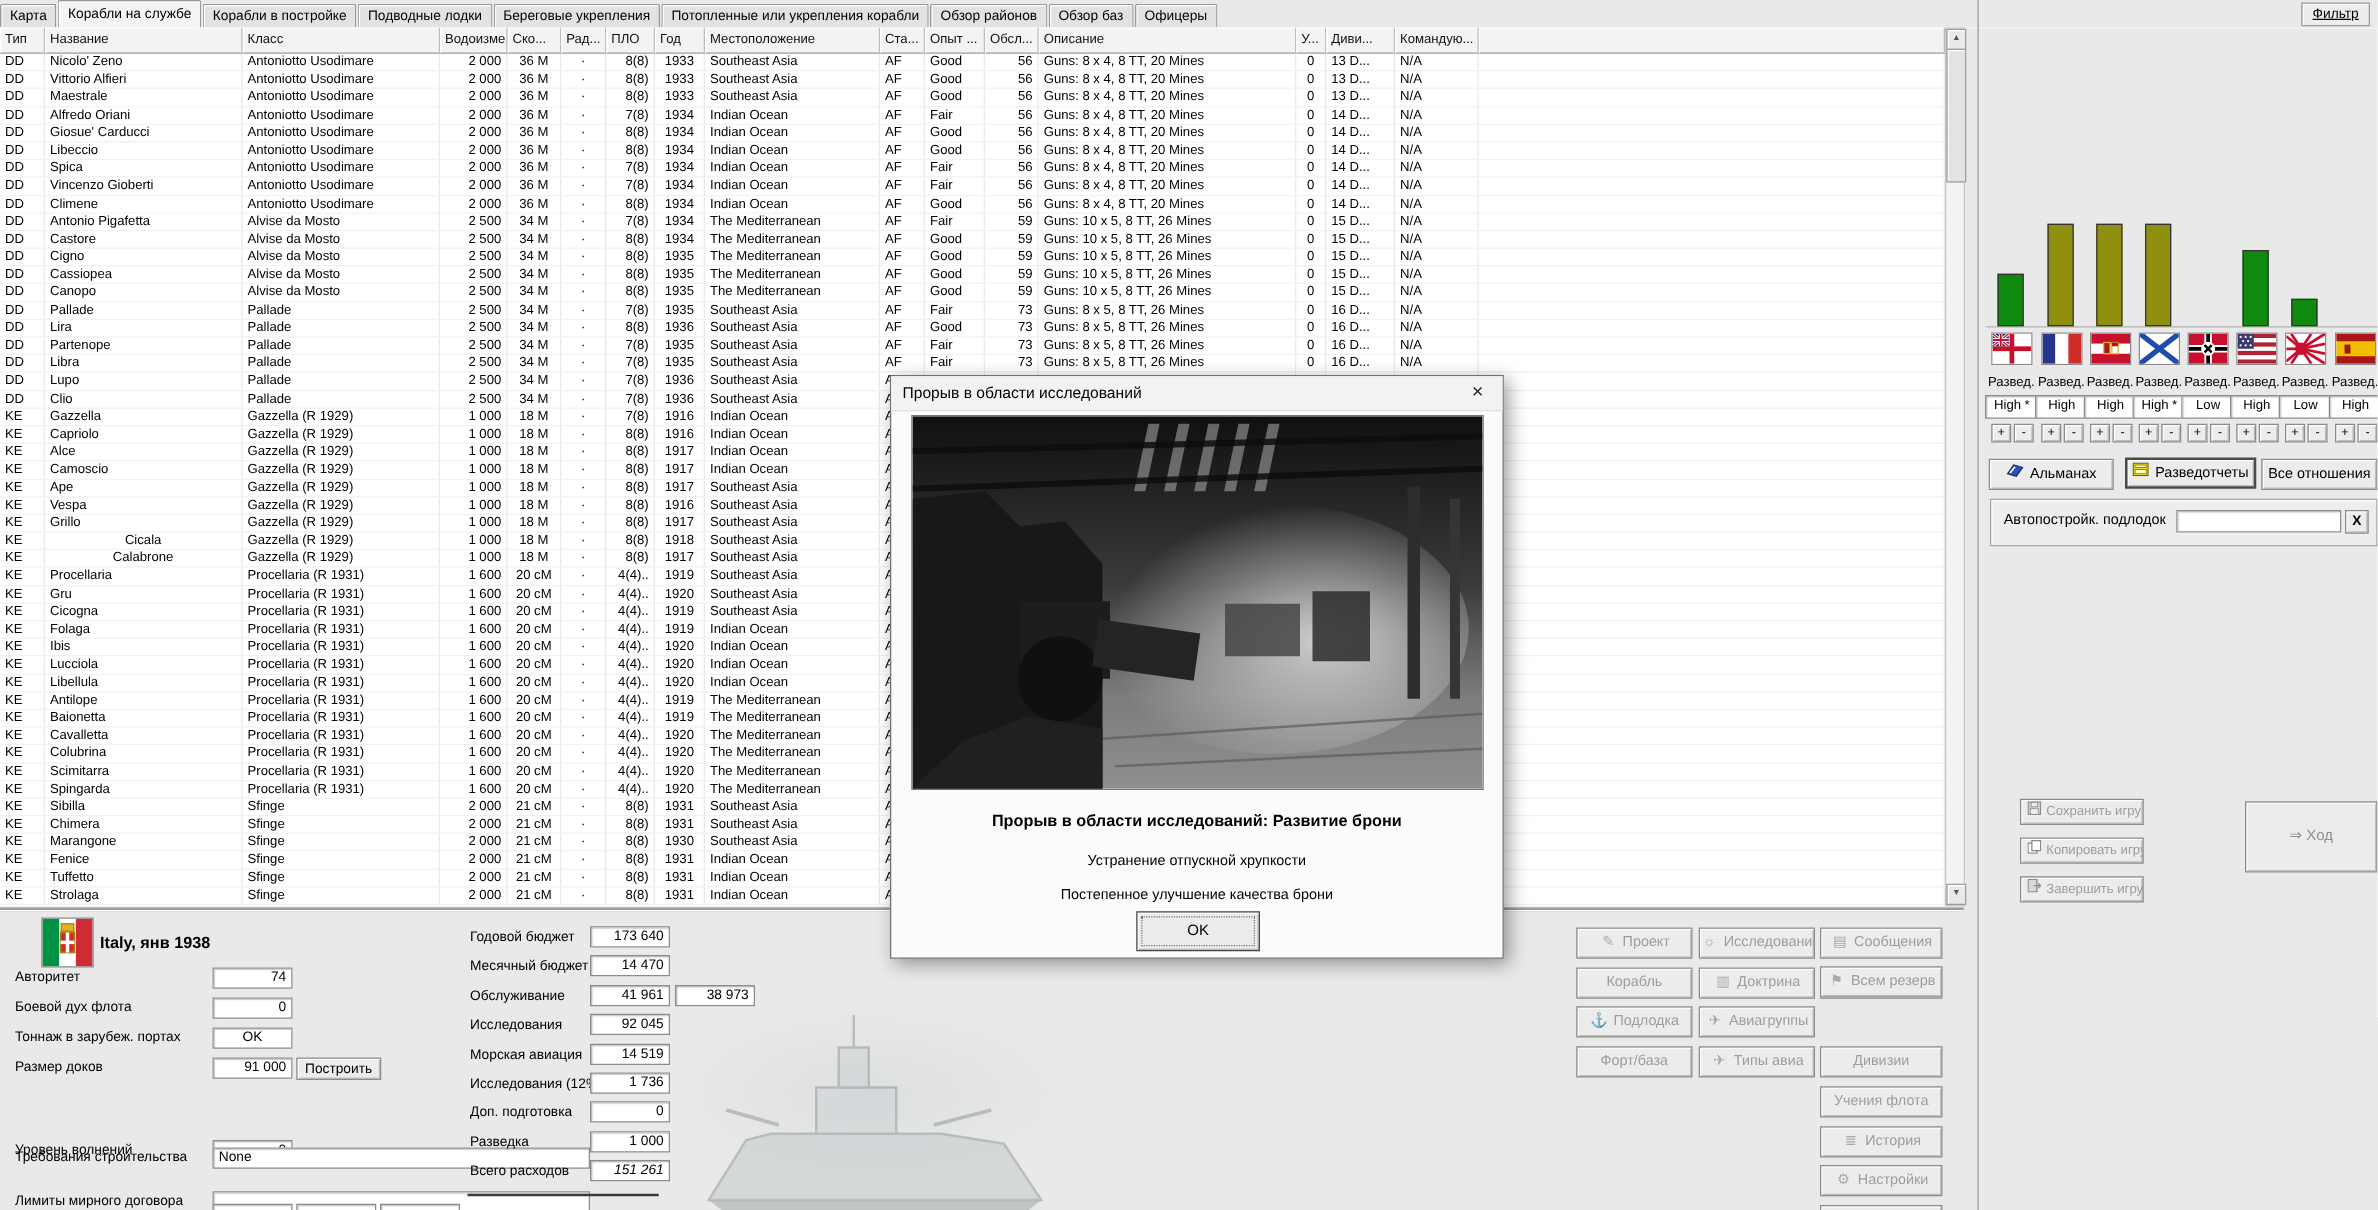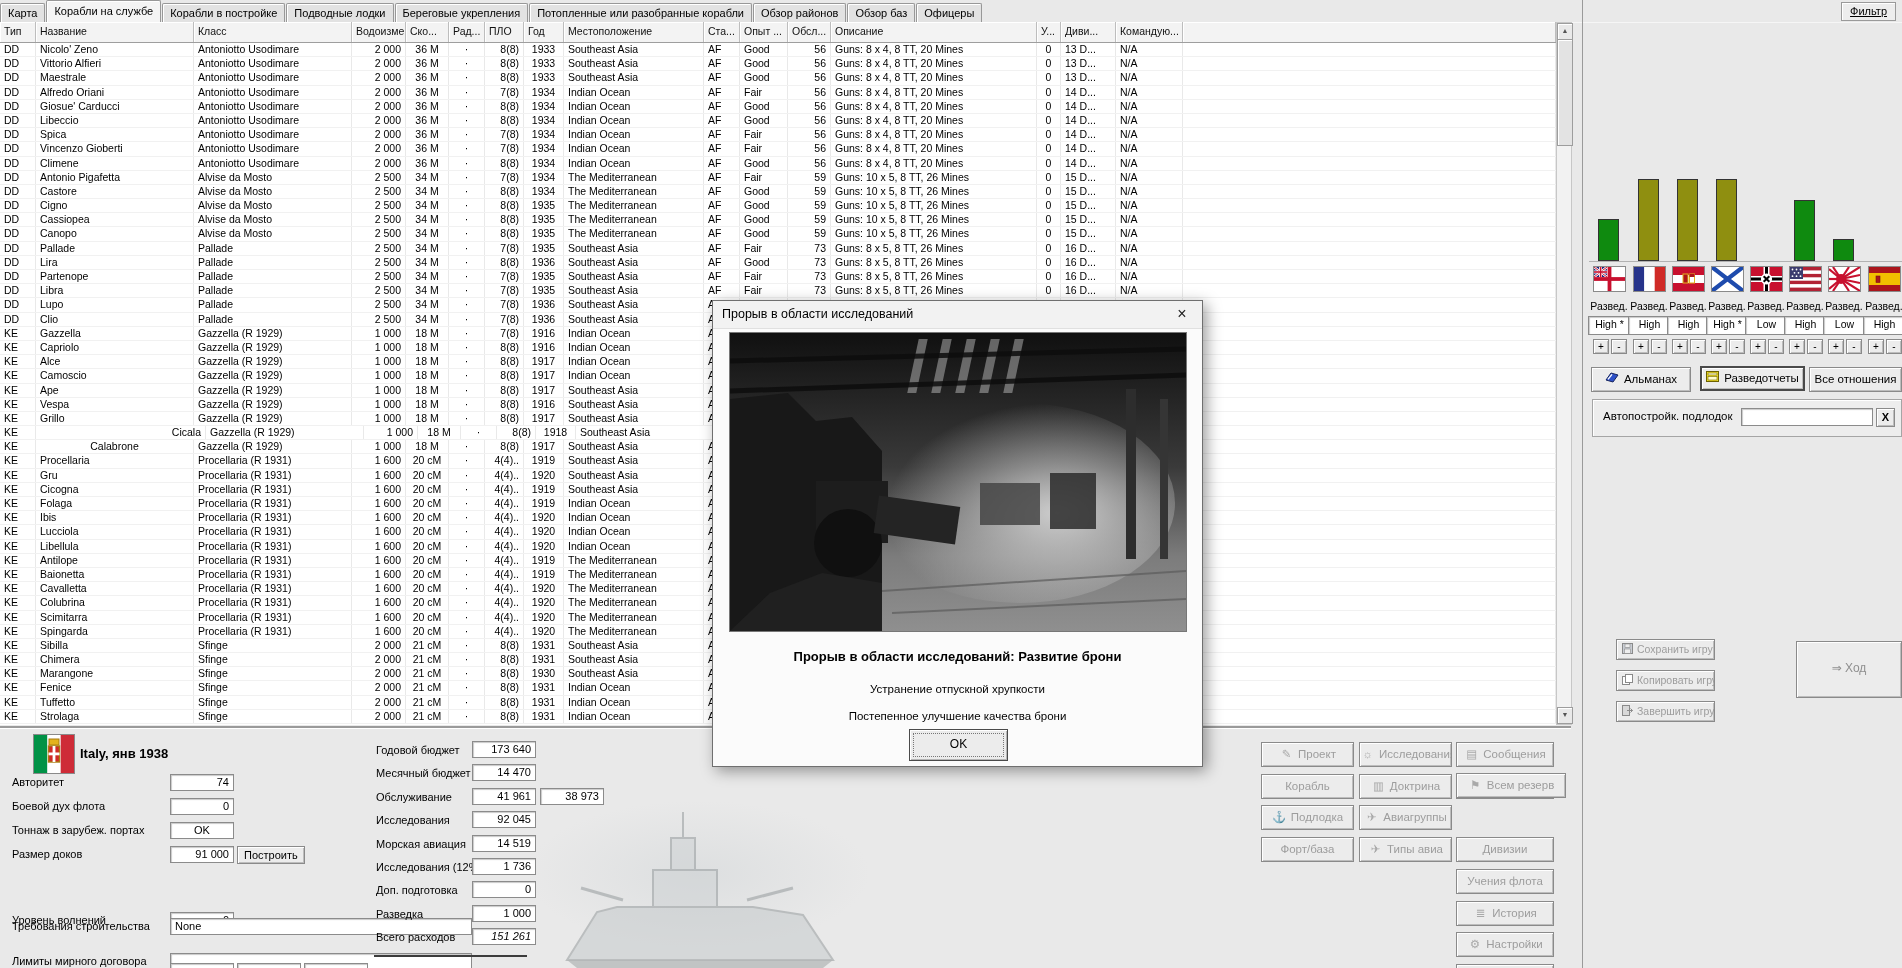--- a/index.html
+++ b/index.html
@@ -76,21 +76,21 @@
   #turnbox{position:absolute;left:1796px;top:641px;width:104px;height:55px;background:#ececec;
            border:1px solid #8a8a8a;box-shadow:inset 1px 1px 0 #fff, inset -1px -1px 0 #bdbdbd;
            font-size:12px;color:#8f8f8f;text-align:center;line-height:53px}
   
   #shipglow{position:absolute;left:478px;top:780px;width:440px;height:188px;
             background:radial-gradient(closest-side,#dddfe0 0%,rgba(233,233,233,0) 78%)}
 </style>
 </head>
 <body>
 
-<div id="tabbar"><div class="tab">Карта</div><div class="tab active">Корабли на службе</div><div class="tab">Корабли в постройке</div><div class="tab">Подводные лодки</div><div class="tab">Береговые укрепления</div><div class="tab">Потопленные или разобранные корабли</div><div class="tab">Обзор районов</div><div class="tab">Обзор баз</div><div class="tab">Офицеры</div></div>
+<div id="tabbar"><div class="tab">Карта</div><div class="tab active">Корабли на службе</div><div class="tab">Корабли в постройке</div><div class="tab">Подводные лодки</div><div class="tab">Береговые укрепления</div><div class="tab">Потопленные или укрепления корабли</div><div class="tab">Обзор районов</div><div class="tab">Обзор баз</div><div class="tab">Офицеры</div></div>
 <div id="filterbox"><span>Фильтр</span></div>
 
 <div id="shiptable">
     <div class="thead">
       <div class="th" style="width: 36px;">Тип</div>
       <div class="th" style="width: 158px;">Название</div>
       <div class="th" style="width: 158px;">Класс</div>
       <div class="th" style="width: 54px;">Водоизме...</div>
       <div class="th" style="width: 43px;">Ско...</div>
       <div class="th" style="width: 36px;">Рад...</div>
@@ -614,21 +614,21 @@
       <div class="td" style="width: 48px; text-align: left;"></div>
       <div class="td" style="width: 43px; text-align: right;"></div>
       <div class="td" style="width: 206px; text-align: left;"></div>
       <div class="td" style="width: 24px; text-align: center;"></div>
       <div class="td" style="width: 55px; text-align: left;"></div>
       <div class="td" style="width: 67px; text-align: left;"></div>
       <div class="td" style="flex: 1 1 0%;"></div>
     </div>
     <div class="trow">
       <div class="td" style="width: 36px; text-align: left;">KE</div>
-      <div class="td" style="width: 158px; text-align: right; margin-left: 12px;">Cicala</div>
+      <div class="td" style="width: 158px; text-align: center;">Cicala</div>
       <div class="td" style="width: 158px; text-align: left;">Gazzella (R 1929)</div>
       <div class="td" style="width: 54px; text-align: right;">1 000</div>
       <div class="td" style="width: 43px; text-align: center;">18 M</div>
       <div class="td" style="width: 36px; text-align: center;">·</div>
       <div class="td" style="width: 39px; text-align: right;">8(8)</div>
       <div class="td" style="width: 40px; text-align: center;">1918</div>
       <div class="td" style="width: 140px; text-align: left;">Southeast Asia</div>
       <div class="td" style="width: 36px; text-align: left;">AF</div>
       <div class="td" style="width: 48px; text-align: left;"></div>
       <div class="td" style="width: 43px; text-align: right;"></div>
@@ -1326,21 +1326,21 @@
     <div class="actbtn btn3d disabled" style="left: 1261px; top: 742px; width: 93px;"><div class="gicon" style="display: inline-block;">✎</div><div style="display: inline;">Проект</div></div>
     <div class="actbtn btn3d disabled" style="left: 1261px; top: 774px; width: 93px;"><div style="display: inline;">Корабль</div></div>
     <div class="actbtn btn3d disabled" style="left: 1261px; top: 805px; width: 93px;"><div class="gicon" style="display: inline-block;">⚓</div><div style="display: inline;">Подлодка</div></div>
     <div class="actbtn btn3d disabled" style="left: 1261px; top: 837px; width: 93px;"><div style="display: inline;">Форт/база</div></div>
     <div class="actbtn btn3d disabled" style="left: 1359px; top: 742px; width: 93px;"><div class="gicon" style="display: inline-block;">☼</div><div style="display: inline;">Исследования</div></div>
     <div class="actbtn btn3d disabled" style="left: 1359px; top: 774px; width: 93px;"><div class="gicon" style="display: inline-block;">▥</div><div style="display: inline;">Доктрина</div></div>
     <div class="actbtn btn3d disabled" style="left: 1359px; top: 805px; width: 93px;"><div class="gicon" style="display: inline-block;">✈</div><div style="display: inline;">Авиагруппы</div></div>
     <div class="actbtn btn3d disabled" style="left: 1359px; top: 837px; width: 93px;"><div class="gicon" style="display: inline-block;">✈</div><div style="display: inline;">Типы авиа</div></div>
     <div class="actbtn btn3d disabled" style="left: 1456px; top: 742px; width: 98px;"><div class="gicon" style="display: inline-block;">▤</div><div style="display: inline;">Сообщения</div></div>
     <div class="actbtn btn3d disabled" style="left: 1456px; top: 774px; width: 98px;"><div class="gicon" style="display: inline-block;">⌛</div><div style="display: inline;">Мобилизация</div></div>
-    <div class="actbtn btn3d disabled" style="left: 1456px; top: 773px; width: 110px;"><div class="gicon" style="display: inline-block;">⚑</div><div style="display: inline;">Всем резерв</div></div>
+    <div class="actbtn btn3d disabled" style="left: 1456px; top: 773px; width: 98px;"><div class="gicon" style="display: inline-block;">⚑</div><div style="display: inline;">Всем резерв</div></div>
     <div class="actbtn btn3d disabled" style="left: 1456px; top: 837px; width: 98px;"><div style="display: inline;">Дивизии</div></div>
     <div class="actbtn btn3d disabled" style="left: 1456px; top: 869px; width: 98px;"><div style="display: inline;">Учения флота</div></div>
     <div class="actbtn btn3d disabled" style="left: 1456px; top: 901px; width: 98px;"><div class="gicon" style="display: inline-block;">≣</div><div style="display: inline;">История</div></div>
     <div class="actbtn btn3d disabled" style="left: 1456px; top: 932px; width: 98px;"><div class="gicon" style="display: inline-block;">⚙</div><div style="display: inline;">Настройки</div></div>
     <div class="actbtn btn3d" style="left: 1456px; top: 964px; width: 98px; height: 10px;"></div>
   </div>
 
 <div id="dialog">
   <div id="dlgtitle">Прорыв в области исследований</div>
   <div id="dlgclose">×</div>

